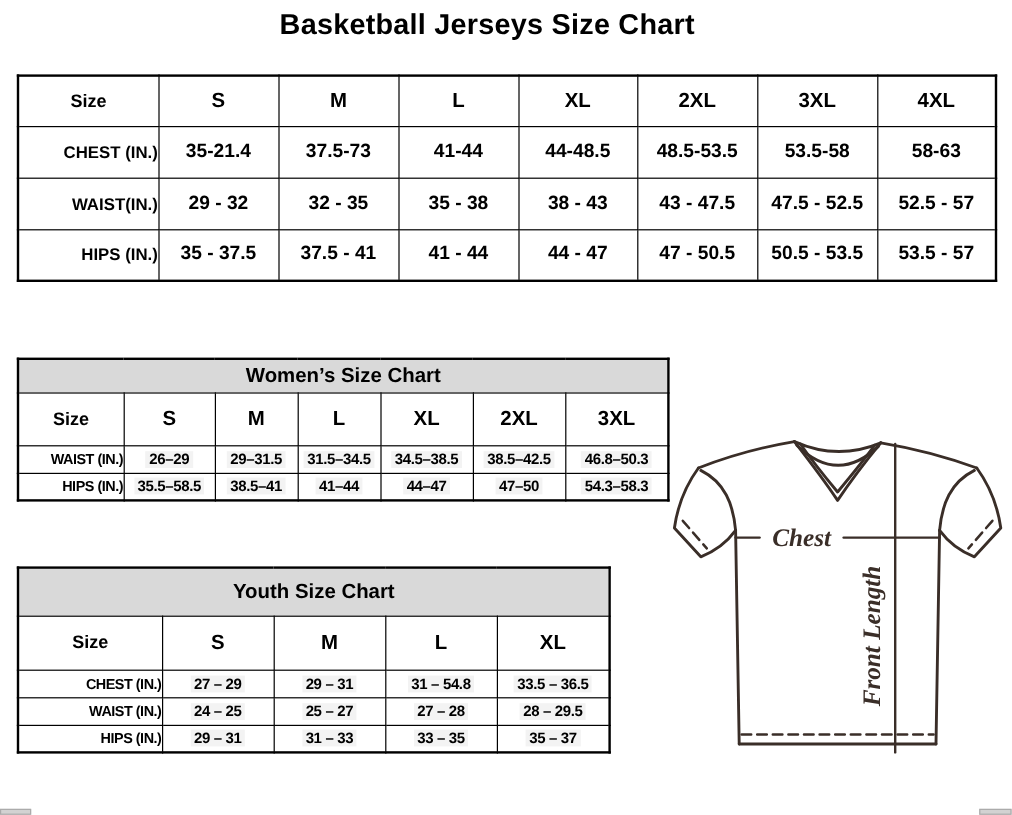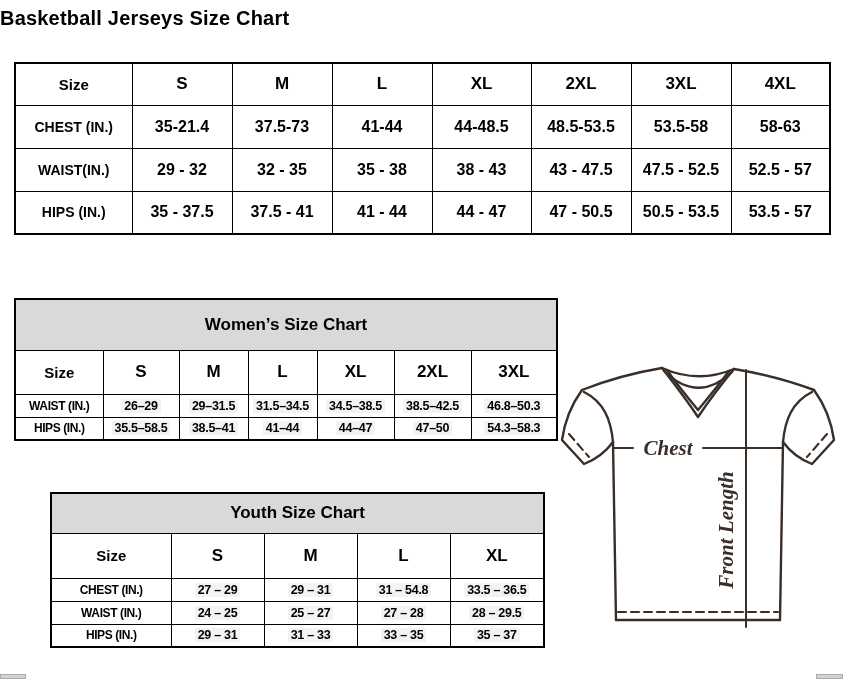--- a/index.html
+++ b/index.html
@@ -1,45 +1,45 @@
 <!DOCTYPE html>
 <html><head>
 <meta charset="utf-8">
 <style>
   html,body{margin:0;padding:0;}
   body{
     width:843px;height:679px;position:relative;overflow:hidden;
     background:#ffffff;font-family:"Liberation Sans",sans-serif;color:#000;
   }
   .page-title{
-    position:absolute;top:7px;left:0;width:812px;text-align:left;
-    font-size:20px;font-weight:bold;letter-spacing:.2px;
+    position:absolute;top:7px;left:0;width:812px;text-align:center;
+    font-size:24px;font-weight:bold;letter-spacing:.2px;
   }
   table{
     position:absolute;border-collapse:collapse;table-layout:fixed;
     background:#fff;border:2px solid #000;
   }
   td{border:1.5px solid #000;text-align:center;vertical-align:middle;padding:0;overflow:hidden;}
   .t-title{background:#d9d9d9;font-weight:bold;font-size:17px;}
   .c-h{font-weight:bold;font-size:17px;}
   .c-h-first{font-weight:bold;font-size:15px;}
-  .r-l{font-weight:bold;font-size:14px;}
+  .r-l{font-weight:bold;font-size:14px;text-align:right;}
   .v{font-weight:bold;font-size:16px;}
   
   #womens .r-l,#youth .r-l{font-size:12px;letter-spacing:-0.4px;}
   #womens .v,#youth .v{font-size:12.5px;letter-spacing:-0.3px;}
   .hl{background:#f3f3f3;padding:0 3px;}
   #mens{left:14px;top:62px;width:815px;}
   #mens tr{height:42px;}
   #mens tr.dr{height:43px;}
   #womens{left:14px;top:298px;width:542px;}
-  #womens tr.tt{height:51px;}
+  #womens tr.tt{height:28px;}
   #womens tr.sz{height:44px;}
   #womens tr.dr{height:23px;}
-  #youth{left:14px;top:492px;width:493px;margin-left:36px;}
+  #youth{left:14px;top:472px;width:493px;}
   #youth tr.tt{height:40px;}
   #youth tr.sz{height:45px;}
   #youth tr.dr{height:23px;}
   .diagram{position:absolute;left:556px;top:360px;width:284px;height:312px;text-align:right;}
   .diagram svg{width:100%;height:100%;}
   .d-label{
     font-family:"Liberation Serif",serif;font-style:italic;font-weight:bold;
     font-size:21px;fill:#3a2e28;
   }
   .sb-frag{position:absolute;height:5px;background:#d2d2d2;border:1px solid #ababab;box-sizing:border-box;}

